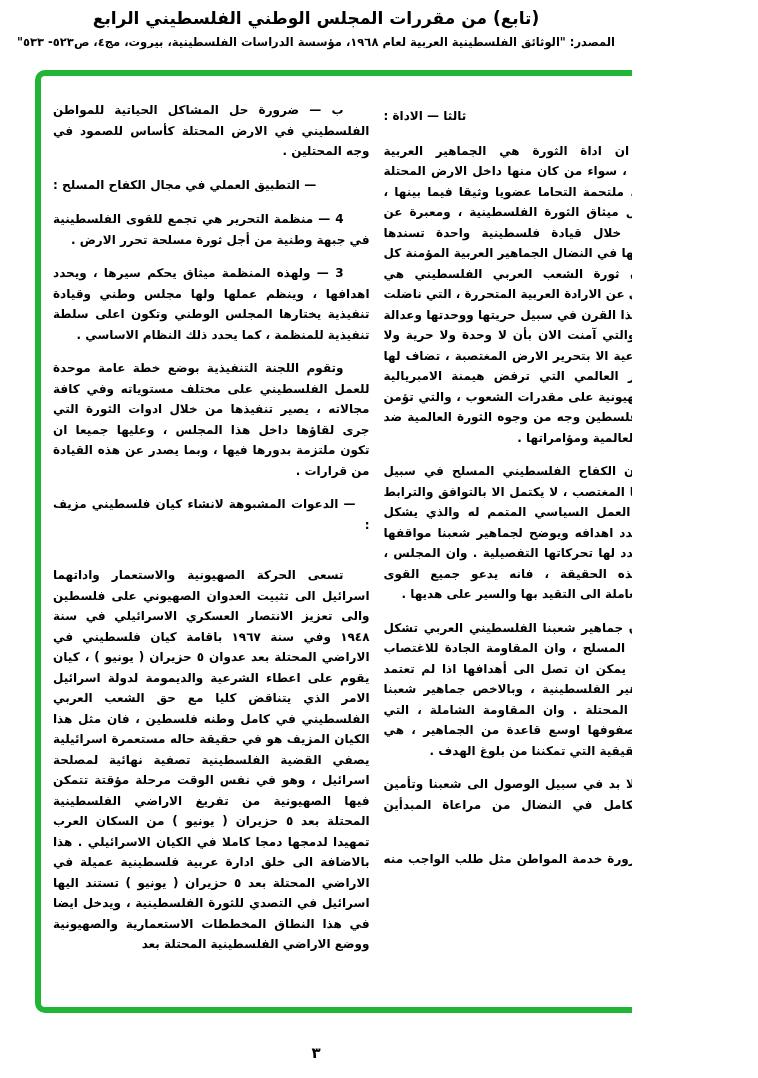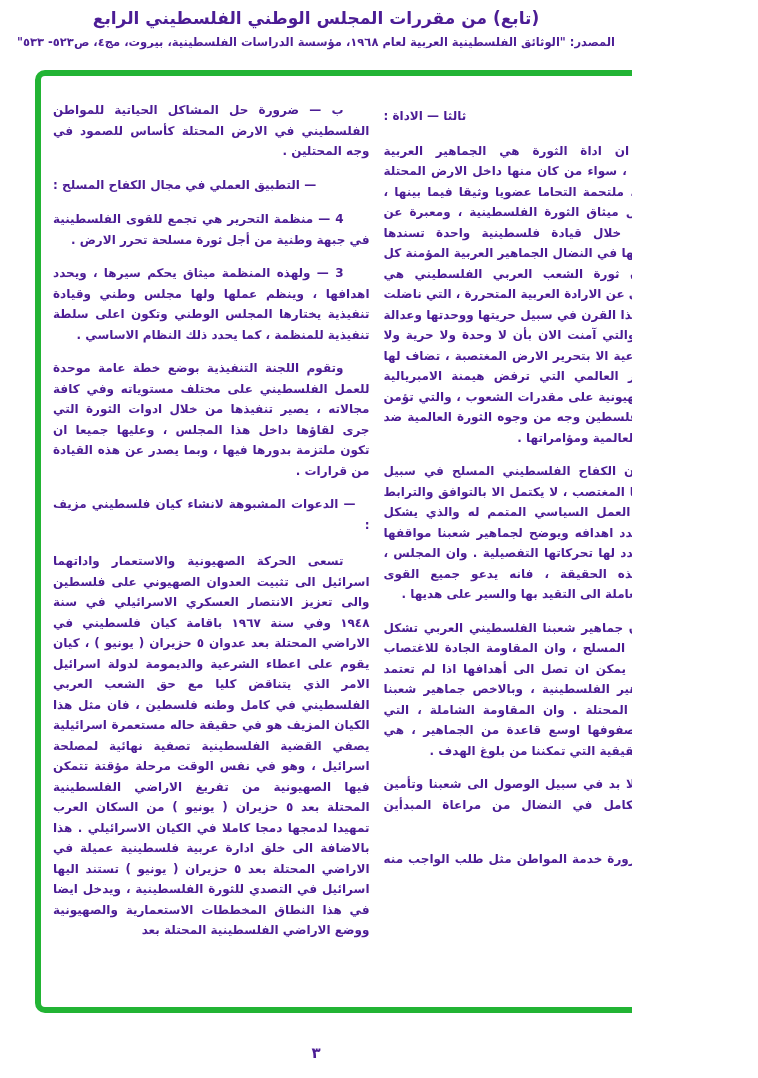--- a/index.html
+++ b/index.html
@@ -7,21 +7,21 @@
     padding: 0;
     background: #ffffff;
     font-family: "DejaVu Sans", sans-serif;
   }
   .page {
     position: relative;
     width: 632px;
     height: 1078px;
     background: #ffffff;
     overflow: hidden;
-    color: #4c1d95;
+    color: #000000;
   }
   .header {
     position: absolute;
     top: 8px;
     left: 0;
     width: 100%;
     text-align: center;
     direction: rtl;
   }
   .header-title {
@@ -69,21 +69,21 @@
     text-indent: 26px;
   }
   .col p.heading {
     text-indent: 14px;
     text-align: left;
     margin: 6px 0 14px 0;
   }
   .col p.heading-justify {
     text-indent: 14px;
     text-align: justify;
-    margin: 6px 0 16px 0;
+    margin: 6px 0 30px 0;
   }
   .page-number {
     position: absolute;
     bottom: 16px;
     left: 0;
     width: 100%;
     text-align: center;
     font-size: 15px;
     font-weight: bold;
   }

